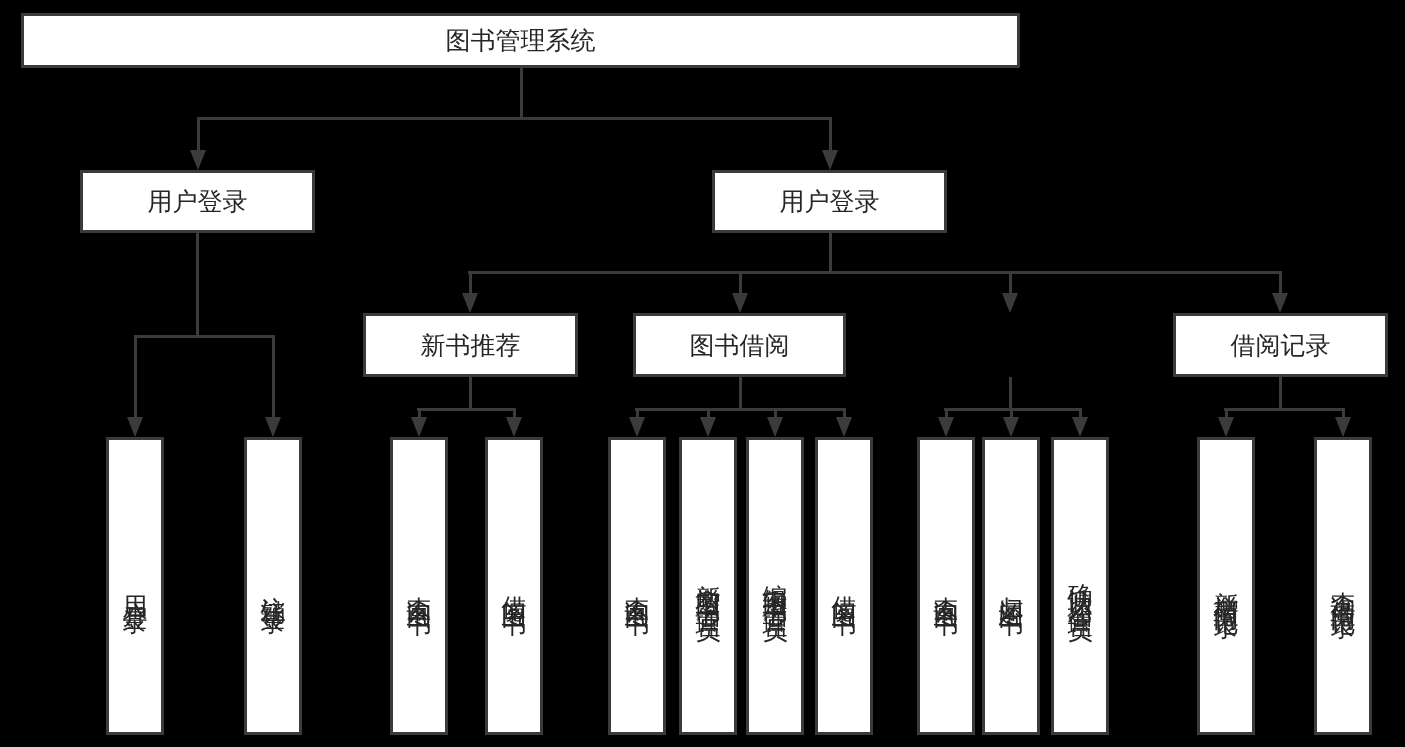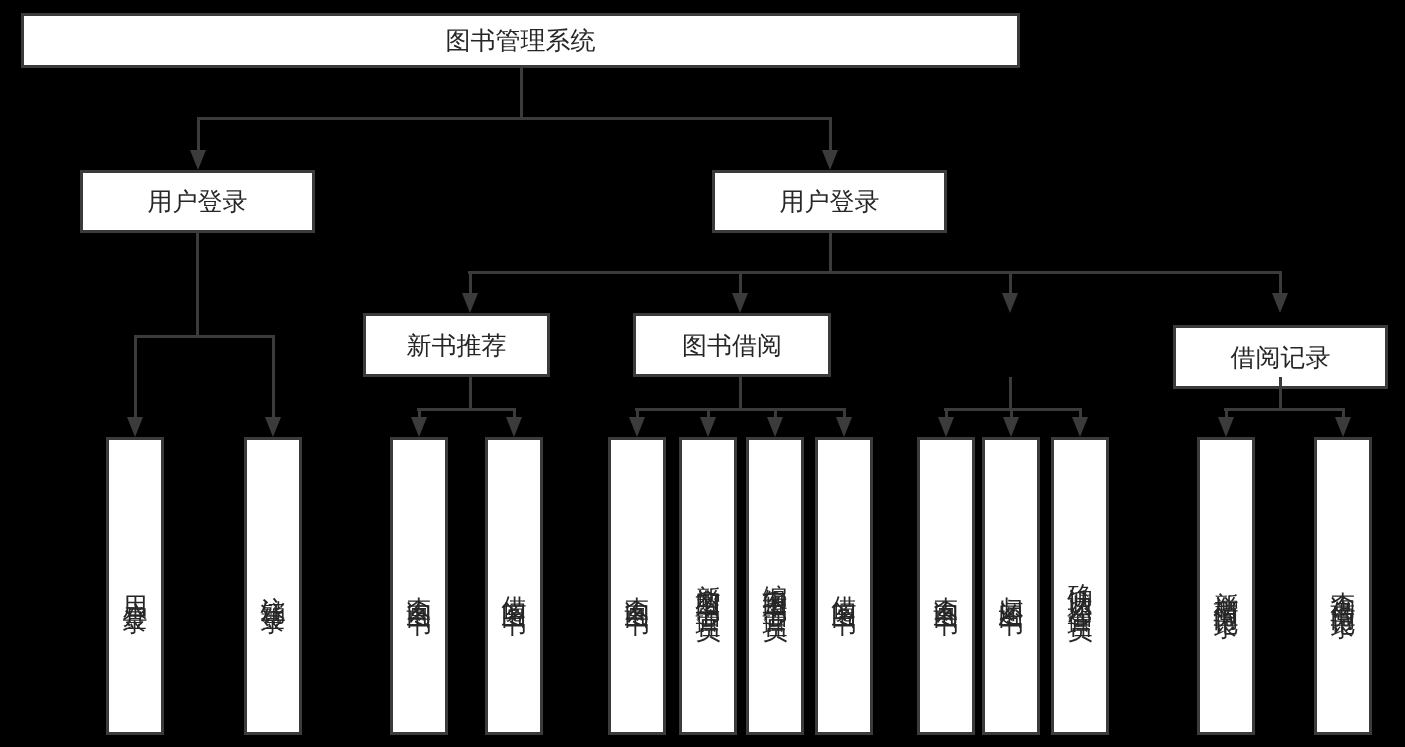--- a/index.html
+++ b/index.html
@@ -64,27 +64,27 @@
   <div class="hline" style="left:468px;top:271px;width:814px"></div>
   <div class="vline" style="left:469px;top:271px;height:24px"></div>
   <div class="arrow" style="left:462px;top:293px"></div>
   <div class="vline" style="left:739px;top:271px;height:24px"></div>
   <div class="arrow" style="left:732px;top:293px"></div>
   <div class="vline" style="left:1009px;top:271px;height:24px"></div>
   <div class="arrow" style="left:1002px;top:293px"></div>
   <div class="vline" style="left:1279px;top:271px;height:24px"></div>
   <div class="arrow" style="left:1272px;top:293px"></div>
 
-  <div class="node" style="left:363px;top:313px;width:187px;height:64px">
+  <div class="node" style="left:363px;top:313px;width:215px;height:64px">
     <span class="lbl">新书推荐</span>
   </div>
-  <div class="node" style="left:633px;top:313px;width:198px;height:64px">
+  <div class="node" style="left:633px;top:313px;width:213px;height:64px">
     <span class="lbl">图书借阅</span>
   </div>
-  <div class="node" style="left:1173px;top:325px;width:215px;height:64px">
+  <div class="node" style="left:1173px;top:313px;width:215px;height:64px">
     <span class="lbl">借阅记录</span>
   </div>
 
   <div class="vline" style="left:469px;top:377px;height:34px"></div>
   <div class="hline" style="left:417px;top:408px;width:99px"></div>
   <div class="vline" style="left:418px;top:408px;height:11px"></div>
   <div class="arrow" style="left:411px;top:417px"></div>
   <div class="vline" style="left:513px;top:408px;height:11px"></div>
   <div class="arrow" style="left:506px;top:417px"></div>
 

